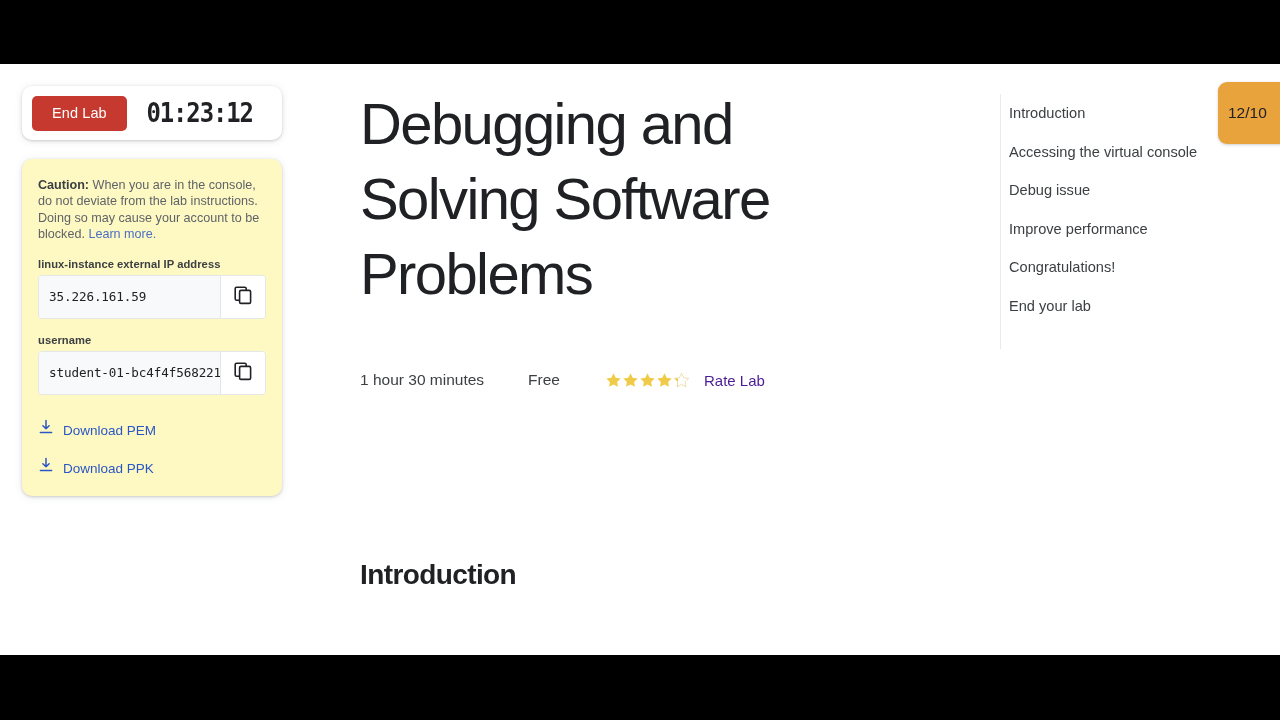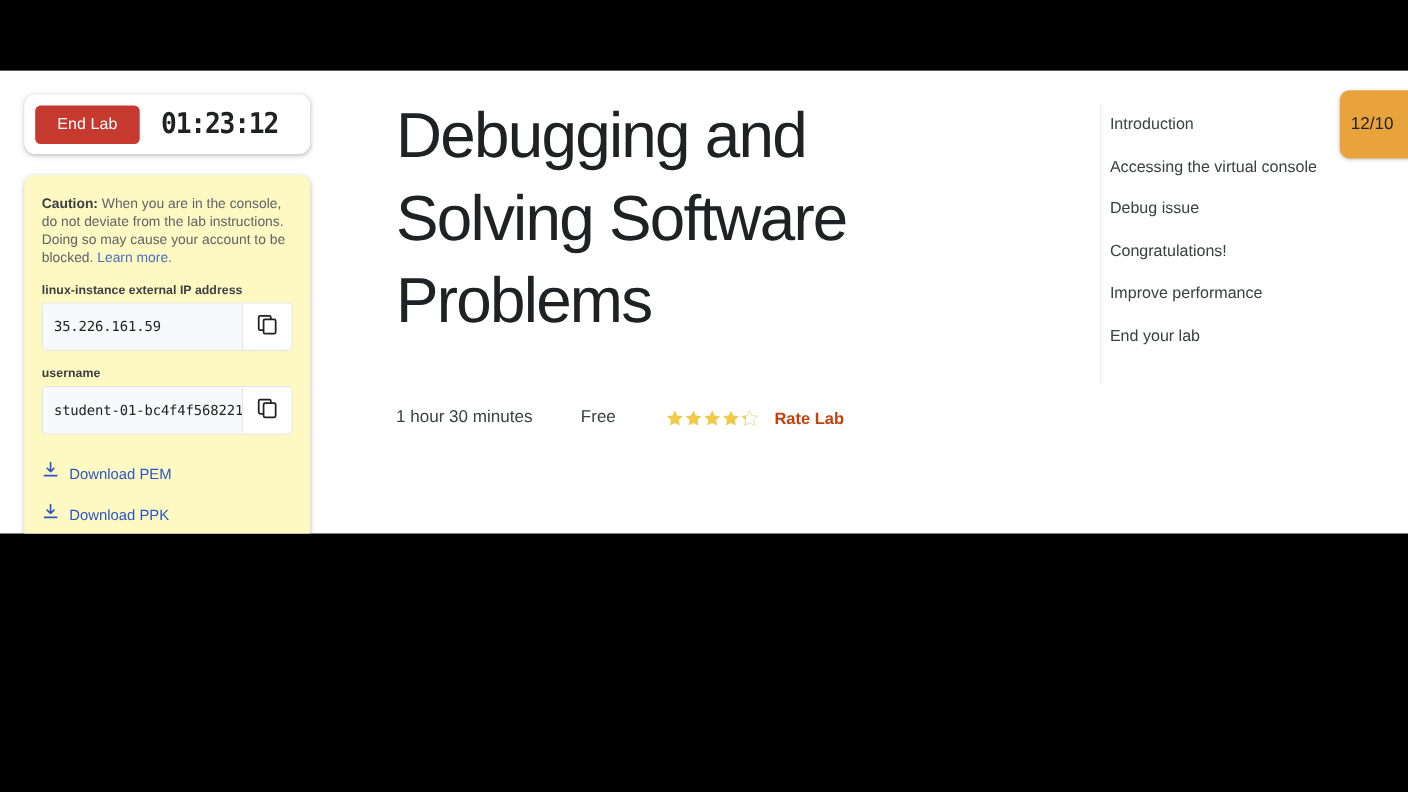--- a/index.html
+++ b/index.html
@@ -31,21 +31,21 @@
     position: absolute;
     left: 0; top: 655px;
     width: 1280px; height: 65px;
     background: #000000;
     z-index: 40;
   }
 
   .page {
     position: absolute;
     left: 0; top: 64px;
-    width: 1280px; height: 421px;
+    width: 1280px; height: 591px;
     background: #ffffff;
     overflow: hidden;
   }
 
   
   .left-panel {
     position: absolute;
     left: 22px; top: 22px;
     width: 260px;
   }
@@ -207,25 +207,24 @@
   }
   .stars {
     display: flex;
     align-items: center;
     gap: 0px;
     margin-right: 14px;
   }
   .star-svg { display: block; }
 
   .rate-lab-link {
-    color: #c2410c;
+    color: #4c1d95;
     font-size: 15px;
     text-decoration: none;
     cursor: pointer;
-    font-weight: bold;
   }
 
   .section-heading {
     font-family: "Liberation Sans", sans-serif;
     font-size: 28px;
     font-weight: 700;
     color: #202124;
     letter-spacing: -0.6px;
     margin-top: 168px;
   }
@@ -388,22 +387,22 @@
         <a class="rate-lab-link">Rate Lab</a>
       </div>
 
       <h2 class="section-heading">Introduction</h2>
     </div>
 
     <div class="right-sidebar">
       <div class="toc-item">Introduction</div>
       <div class="toc-item">Accessing the virtual console</div>
       <div class="toc-item">Debug issue</div>
+      <div class="toc-item">Improve performance</div>
       <div class="toc-item">Congratulations!</div>
-      <div class="toc-item">Improve performance</div>
       <div class="toc-item">End your lab</div>
     </div>
 
   </div>
 
   <div class="progress-badge">
     <span class="progress-badge-text">12/10</span>
   </div>
 
   <div class="letterbox-bottom"></div>

